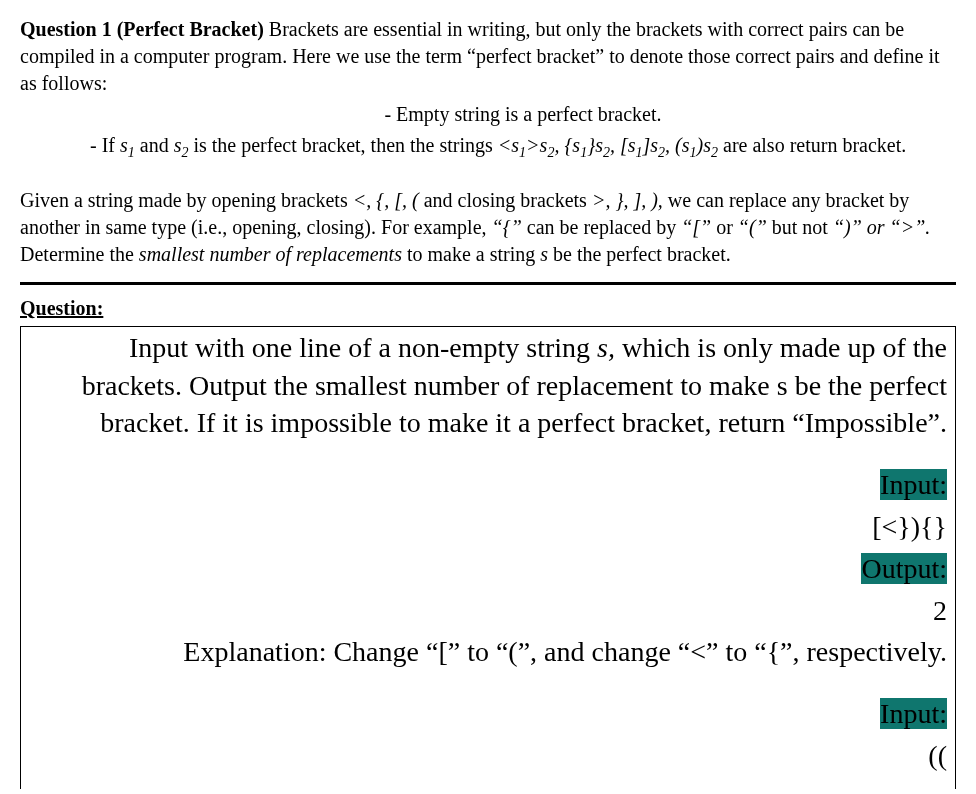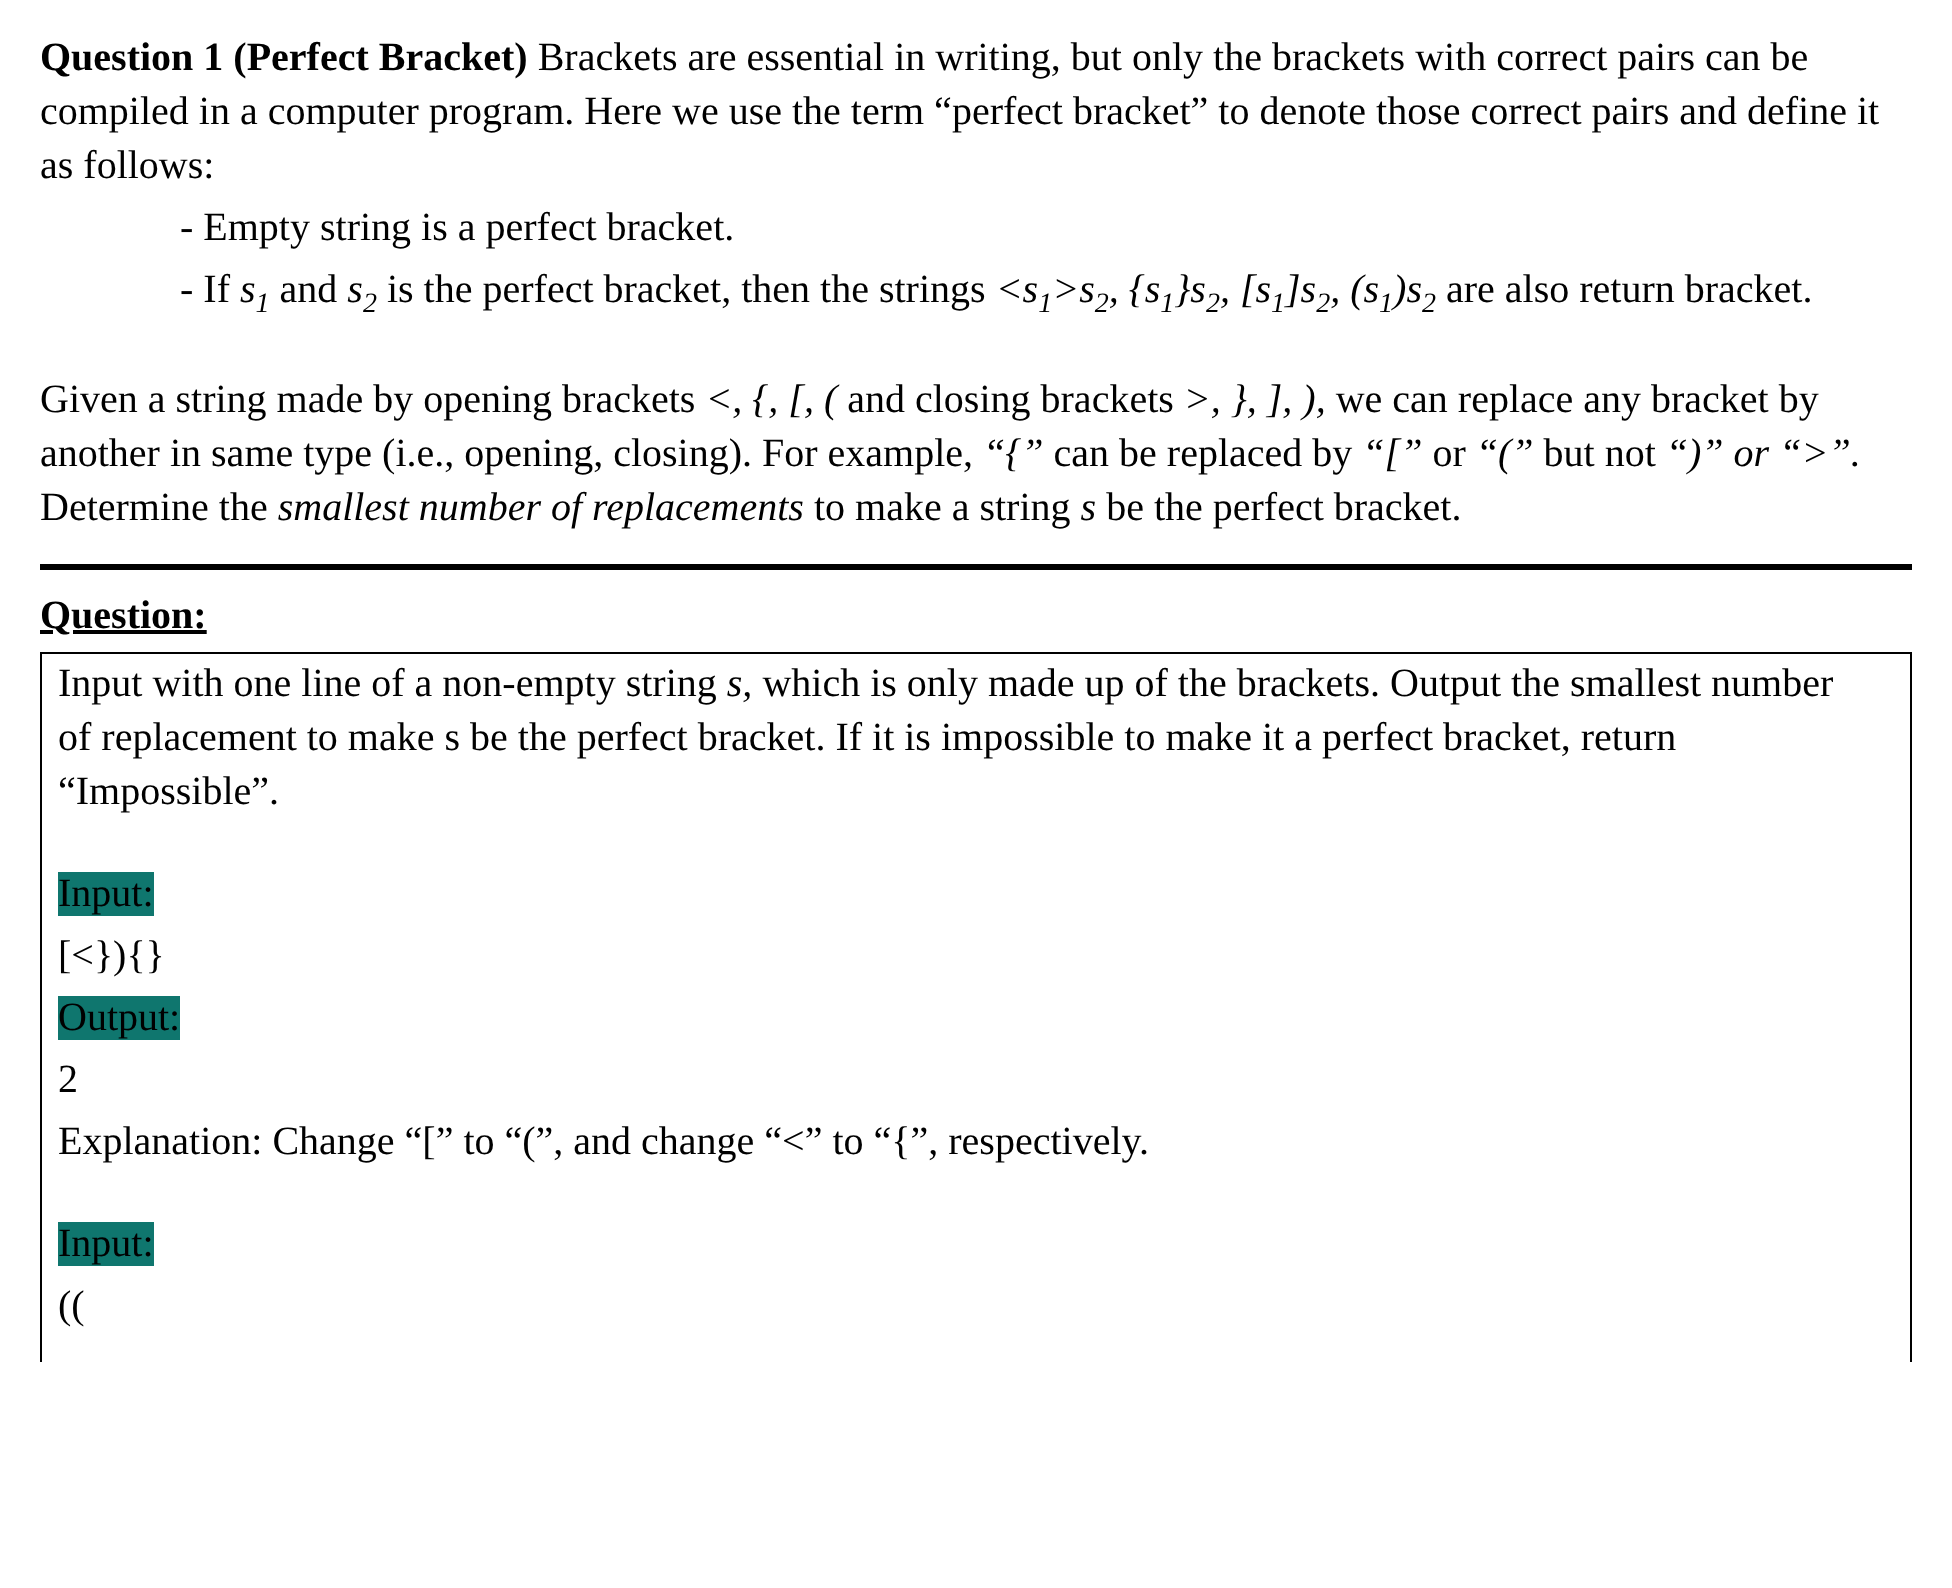--- a/index.html
+++ b/index.html
@@ -18,31 +18,33 @@
   .sub {
     font-size: 0.7em;
     vertical-align: sub;
     font-style: italic;
   }
   .para {
     margin: 0 0 4px 0;
   }
   .rule-indent {
     padding-left: 70px;
+    text-align: center;
   }
   .divider {
     border: none;
     border-top: 3px solid #000;
     margin: 14px 0 10px 0;
   }
   .examples-box {
     border: 1px solid #000;
     border-bottom: none;
-    padding: 2px 20px 10px 8px;
-    font-size: 20px;
+    padding: 2px 8px 10px 8px;
+    font-size: 28px;
+    text-align: right;
   }
   .underline { text-decoration: underline; }
   .hl {
     background: #0f766e;
   }
   .spacer { height: 20px; }
 </style>
 </head>
 <body>
 

